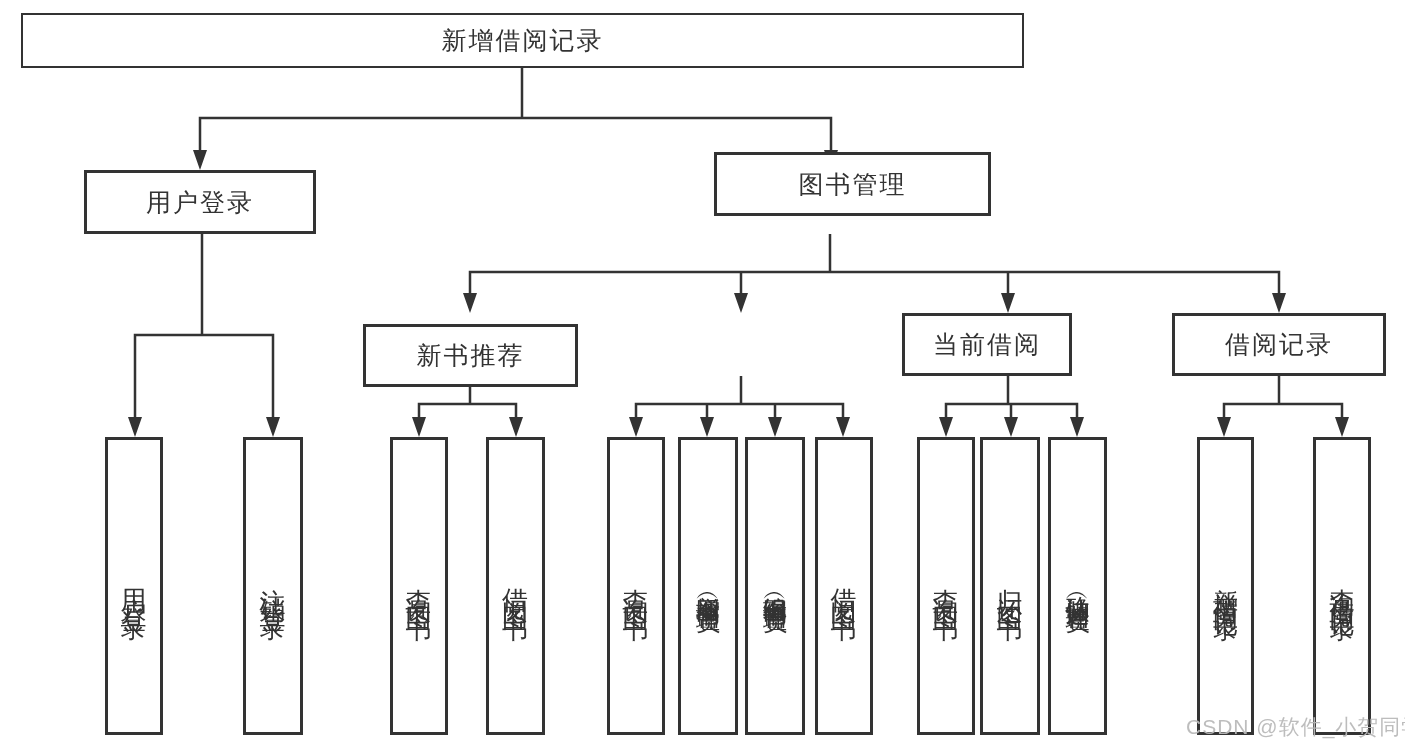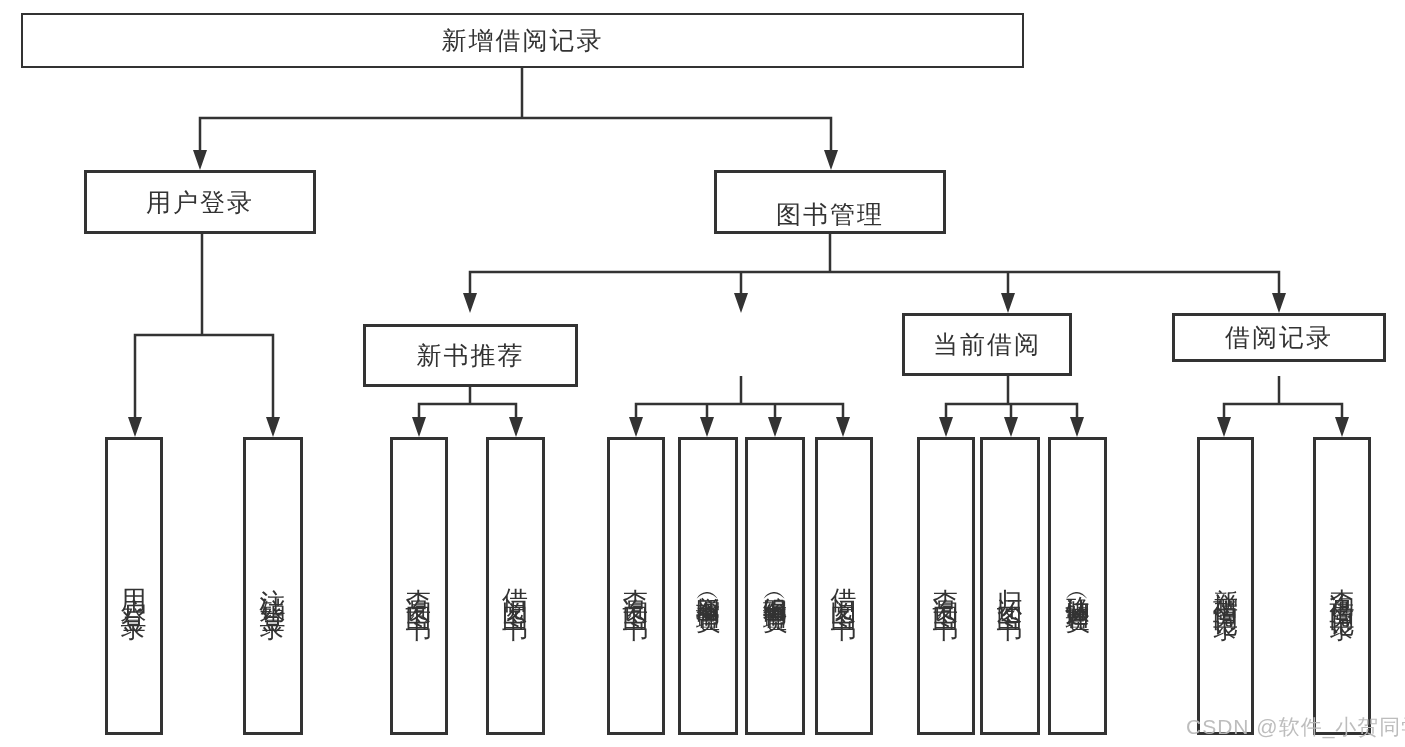--- a/index.html
+++ b/index.html
@@ -101,31 +101,31 @@
              M1335 417 L1349 417 L1342 437 Z"></path>
   </svg>
 
   <div class="box root">
     <span class="label-h">新增借阅记录</span>
   </div>
 
   <div class="box lvl" style="left:84px; top:170px; width:232px;">
     <span class="label-h">用户登录</span>
   </div>
-  <div class="box lvl" style="left:714px; top:170px; width:232px;align-items:flex-end;">
+  <div class="box lvl" style="left:714px; top:152px; width:277px;">
     <span class="label-h">图书管理</span>
   </div>
 
   <div class="box lvl" style="left:363px; top:324px; width:215px; height:63px;">
     <span class="label-h">新书推荐</span>
   </div>
   <div class="box lvl" style="left:902px; top:313px; width:170px; height:63px;">
     <span class="label-h">当前借阅</span>
   </div>
-  <div class="box lvl" style="left:1172px; top:313px; width:214px; height:49px;">
+  <div class="box lvl" style="left:1172px; top:313px; width:214px; height:63px;">
     <span class="label-h">借阅记录</span>
   </div>
 
   <div class="box leaf" style="left:105px; width:58px;">
     <span class="label-v">用户登录</span>
   </div>
   <div class="box leaf" style="left:243px; width:60px;">
     <span class="label-v">注销登录</span>
   </div>
 

